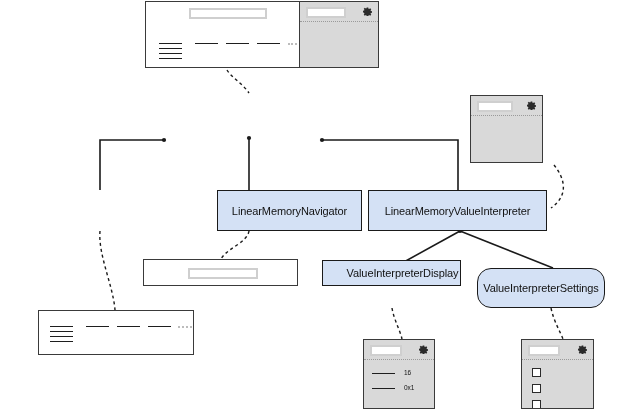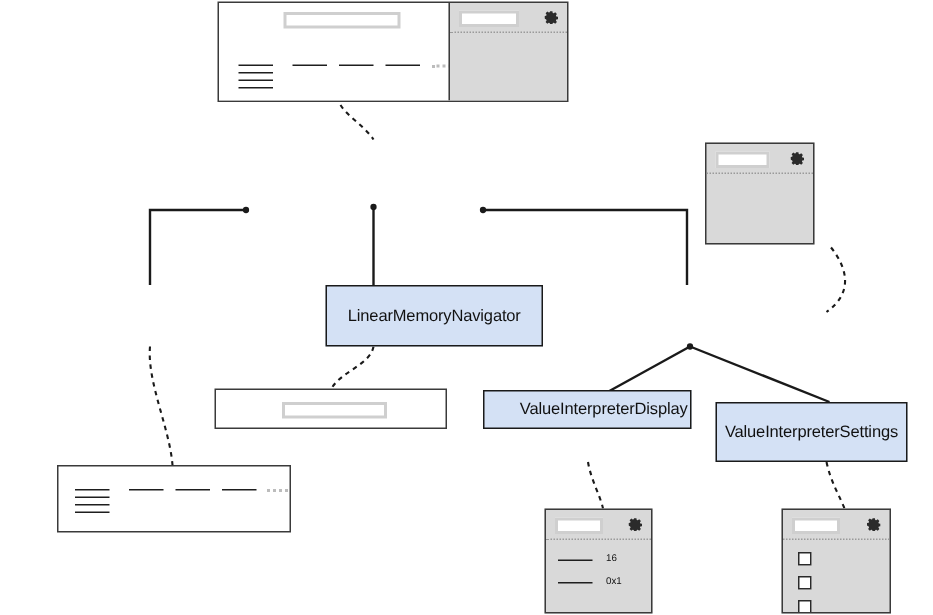--- a/index.html
+++ b/index.html
@@ -144,26 +144,29 @@
       <path d="M551,308 C554,322 560,331 563,339"></path>
     </g>
   </svg>
 
 
 
   <div class="node" style="left:177px; top:190px; width:145px; height:41px;margin-left:40px;">
     <span>LinearMemoryNavigator</span>
   </div>
 
+  <div class="node" style="left:368px; top:190px; width:179px; height:41px;">
+    <span>LinearMemoryValueInterpreter</span>
+  </div>
 
   <div class="node" style="left:322px; top:260px; width:139px; height:26px;padding-left:22px;">
     <span>ValueInterpreterDisplay</span>
   </div>
 
-  <div class="node" style="left:477px; top:268px; width:128px; height:40px;">
+  <div class="node" style="left:477px; top:268px; width:128px; height:40px;border-radius:14px;">
     <span>ValueInterpreterSettings</span>
   </div>
 
   <div class="mock mock-split" style="left:145px; top:1px; width:234px; height:67px;">
     <div class="pane-white" style="width:155px;">
       <div class="searchbar" style="left:43px; top:6px; width:78px;"></div>
 
       <div class="hline" style="left:13px; top:41px; width:23px;"></div>
       <div class="hline" style="left:13px; top:46px; width:23px;"></div>
       <div class="hline" style="left:13px; top:51px; width:23px;"></div>

